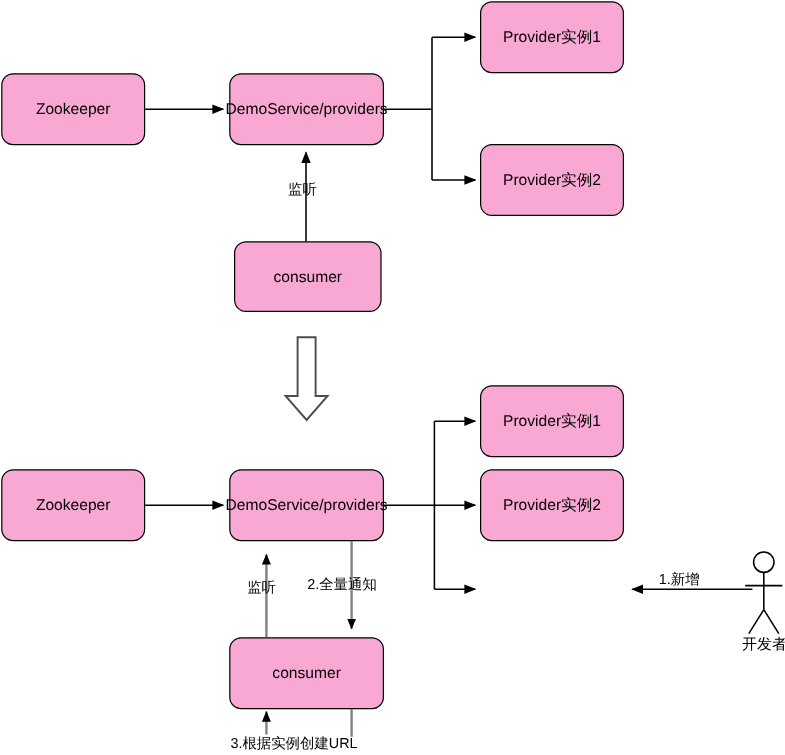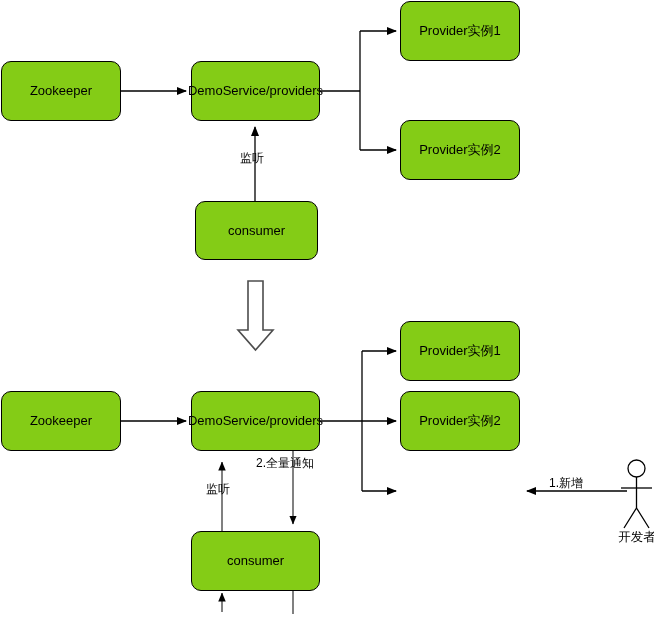--- a/index.html
+++ b/index.html
@@ -13,21 +13,21 @@
     height: 629px;
     background: #ffffff;
     overflow: hidden;
     font-family: "Liberation Sans", "DejaVu Sans", sans-serif;
   }
   .node {
     position: absolute;
     box-sizing: border-box;
     border: 1.3px solid #000000;
     border-radius: 10px;
-    background: #84cc16;
+    background: #f9a8d4;
     display: flex;
     align-items: center;
     justify-content: center;
     color: #000000;
     font-size: 13px;
     line-height: 1.2;
     text-align: center;
     white-space: nowrap;
   }
   .edge-label {
@@ -146,20 +146,21 @@
 
   <div class="node" style="left:400px; top:321px; width:120px; height:60px;">Provider实例1</div>
 
   <div class="node" style="left:400px; top:391px; width:120px; height:60px;">Provider实例2</div>
 
 
   <div class="node" style="left:191px; top:531px; width:129px; height:60px;">consumer</div>
 
   <div class="edge-label" style="left:206px; top:482px; width:32px;">监听</div>
 
-  <div class="edge-label" style="left:256px; top:456px; width:74px;">2.全量通知</div>
+  <div class="edge-label" style="left:256px; top:480px; width:74px;">2.全量通知</div>
 
+  <div class="edge-label" style="left:192px; top:612px; width:130px;">3.根据实例创建URL</div>
 
   <div class="edge-label" style="left:549px; top:476px; width:48px;">1.新增</div>
 
   <div class="actor-label" style="left:610px; top:530px; width:54px;">开发者</div>
 
 </div>
 
 </body></html>

